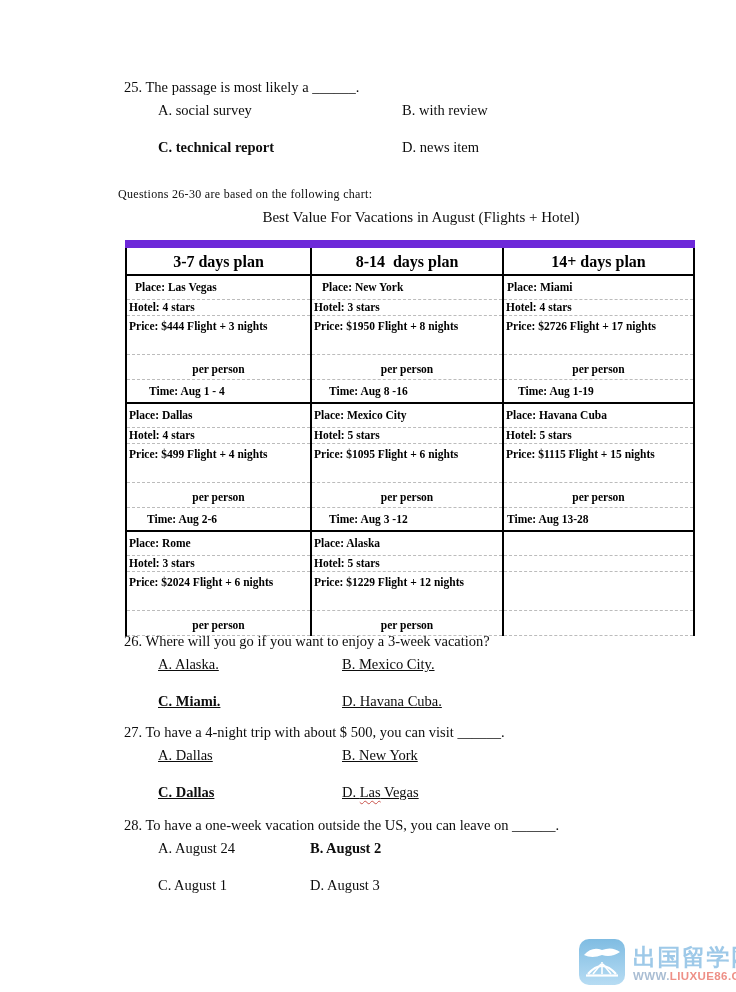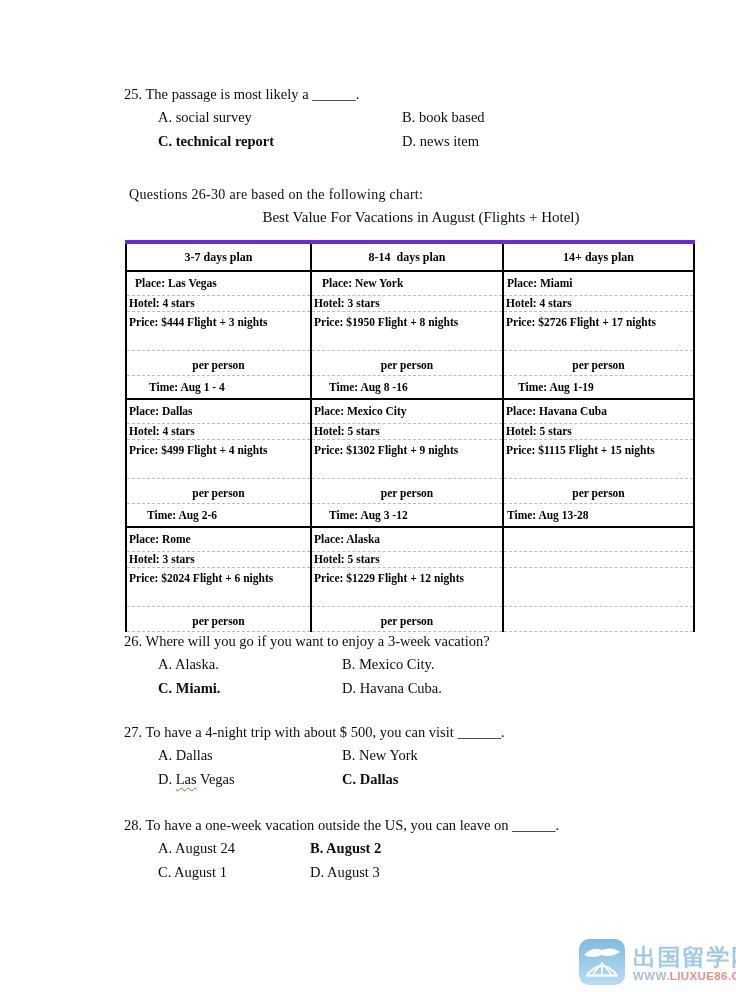--- a/index.html
+++ b/index.html
@@ -3,43 +3,43 @@
 <meta charset="utf-8">
 <style>
   html,body{margin:0;padding:0;background:#ffffff;}
   .page{
     position:relative;width:736px;height:992px;background:#ffffff;
     font-family:"Liberation Serif",serif;color:#0d0d0d;overflow:hidden;
   }
   
   .qblock{position:absolute;left:124px;}
   .qtext{font-size:14.5px;line-height:19px;white-space:pre;}
-  .opts{display:grid;margin-left:34px;margin-top:4px;row-gap:5px;}
+  .opts{display:grid;margin-left:34px;margin-top:4px;row-gap:18px;}
   .opt{font-size:14.5px;line-height:19px;white-space:pre;}
   .bold{font-weight:bold;}
   .g25{grid-template-columns:244px auto;}
-  .g2627{grid-template-columns:184px auto;}
+  .g2627{grid-template-columns:184px auto;text-decoration:underline;}
   .g28{grid-template-columns:152px auto;}
   .wavy{text-decoration:underline;text-decoration-style:wavy;text-decoration-color:#c9534b;text-decoration-thickness:1px;text-underline-offset:3px;}
   
-  .chart-intro{position:absolute;left:129px;top:187px;font-size:14px;letter-spacing:.3px;white-space:pre;}
+  .chart-intro{position:absolute;left:118px;top:187px;font-size:12px;letter-spacing:.3px;white-space:pre;}
   .tbl-title{position:absolute;left:137px;top:209px;width:568px;text-align:center;font-size:15px;white-space:pre;}
   
   .vtable{
     position:absolute;left:125px;top:240px;border-collapse:collapse;
     table-layout:fixed;width:568px;
     font-family:"Liberation Serif",serif;font-weight:bold;font-size:11.5px;color:#000;
   }
   .vtable td{
     border-left:2px solid #000;border-right:2px solid #000;
     padding:0 2px 0 2px;overflow:hidden;white-space:pre;line-height:13px;
   }
   .vtable .hrow td{
-    height:26px;text-align:center;vertical-align:middle;font-size:12px;
-    border-bottom:2px solid #000;border-top:4px solid #6d28d9;margin-left:33px;
+    height:26px;text-align:center;vertical-align:middle;font-size:16px;
+    border-bottom:2px solid #000;border-top:8px solid #6d28d9;margin-left:33px;
   }
   .r-place td{height:23px;vertical-align:middle;padding-top:0;border-bottom:1px dashed #bcbcbc;}
   .r-hotel td{height:15px;vertical-align:middle;border-bottom:1px dashed #bcbcbc;}
   .r-price td{height:34px;vertical-align:top;padding-top:4px;border-bottom:1px dashed #bcbcbc;}
   .r-per td{height:21px;vertical-align:bottom;padding-bottom:3px;text-align:center;border-bottom:1px dashed #bcbcbc;}
   .r-time td{height:22px;vertical-align:middle;border-bottom:2px solid #000;}
   .lp2{padding-left:2px !important;}
   .lp3{padding-left:3px !important;}
   .lp7{padding-left:7px !important;}
   .lp8{padding-left:8px !important;}
@@ -58,25 +58,25 @@
   }
   .wm-url{font-family:"Liberation Sans",sans-serif;font-weight:bold;font-size:11.5px;margin-top:2px;letter-spacing:.4px;}
   .wm-www{color:#a9bdd3;}
   .wm-dom{color:#ee9087;}
 </style>
 </head>
 <body>
 
 <div class="page">
 
-  <div class="qblock" style="top:78px;margin-top:7px;">
+  <div class="qblock" style="top:78px;">
     <div class="qtext">25. The passage is most likely a ______.</div>
     <div class="opts g25">
       <div class="opt">A. social survey</div>
-      <div class="opt">B. book based</div>
+      <div class="opt">B. with review</div>
       <div class="opt bold">C. technical report</div>
       <div class="opt">D. news item</div>
     </div>
   </div>
 
   <div class="chart-intro">Questions 26-30 are based on the following chart:</div>
   <div class="tbl-title">Best Value For Vacations in August (Flights + Hotel)</div>
 
   <table class="vtable">
     <colgroup>
@@ -122,21 +122,21 @@
         <td class="lp2">Place: Mexico City</td>
         <td class="lp2">Place: Havana Cuba</td>
       </tr>
       <tr class="r-hotel">
         <td>Hotel: 4 stars</td>
         <td>Hotel: 5 stars</td>
         <td>Hotel: 5 stars</td>
       </tr>
       <tr class="r-price">
         <td>Price: $499 Flight + 4 nights</td>
-        <td>Price: $1302 Flight + 9 nights</td>
+        <td>Price: $1095 Flight + 6 nights</td>
         <td>Price: $1115 Flight + 15 nights</td>
       </tr>
       <tr class="r-per">
         <td>per person</td>
         <td>per person</td>
         <td>per person</td>
       </tr>
       <tr class="r-time">
         <td class="lp20">Time: Aug 2-6</td>
         <td class="lp17">Time: Aug 3 -12</td>
@@ -174,22 +174,22 @@
       <div class="opt bold">C. Miami.</div>
       <div class="opt">D. Havana Cuba.</div>
     </div>
   </div>
 
   <div class="qblock" style="top:723px;">
     <div class="qtext">27. To have a 4-night trip with about $ 500, you can visit ______.</div>
     <div class="opts g2627">
       <div class="opt">A. Dallas</div>
       <div class="opt">B. New York</div>
+      <div class="opt bold">C. Dallas</div>
       <div class="opt"><span>D. </span><span class="wavy">Las</span><span> Vegas</span></div>
-      <div class="opt bold">C. Dallas</div>
     </div>
   </div>
 
   <div class="qblock" style="top:816px;">
     <div class="qtext">28. To have a one-week vacation outside the US, you can leave on ______.</div>
     <div class="opts g28">
       <div class="opt">A. August 24</div>
       <div class="opt bold">B. August 2</div>
       <div class="opt">C. August 1</div>
       <div class="opt">D. August 3</div>

